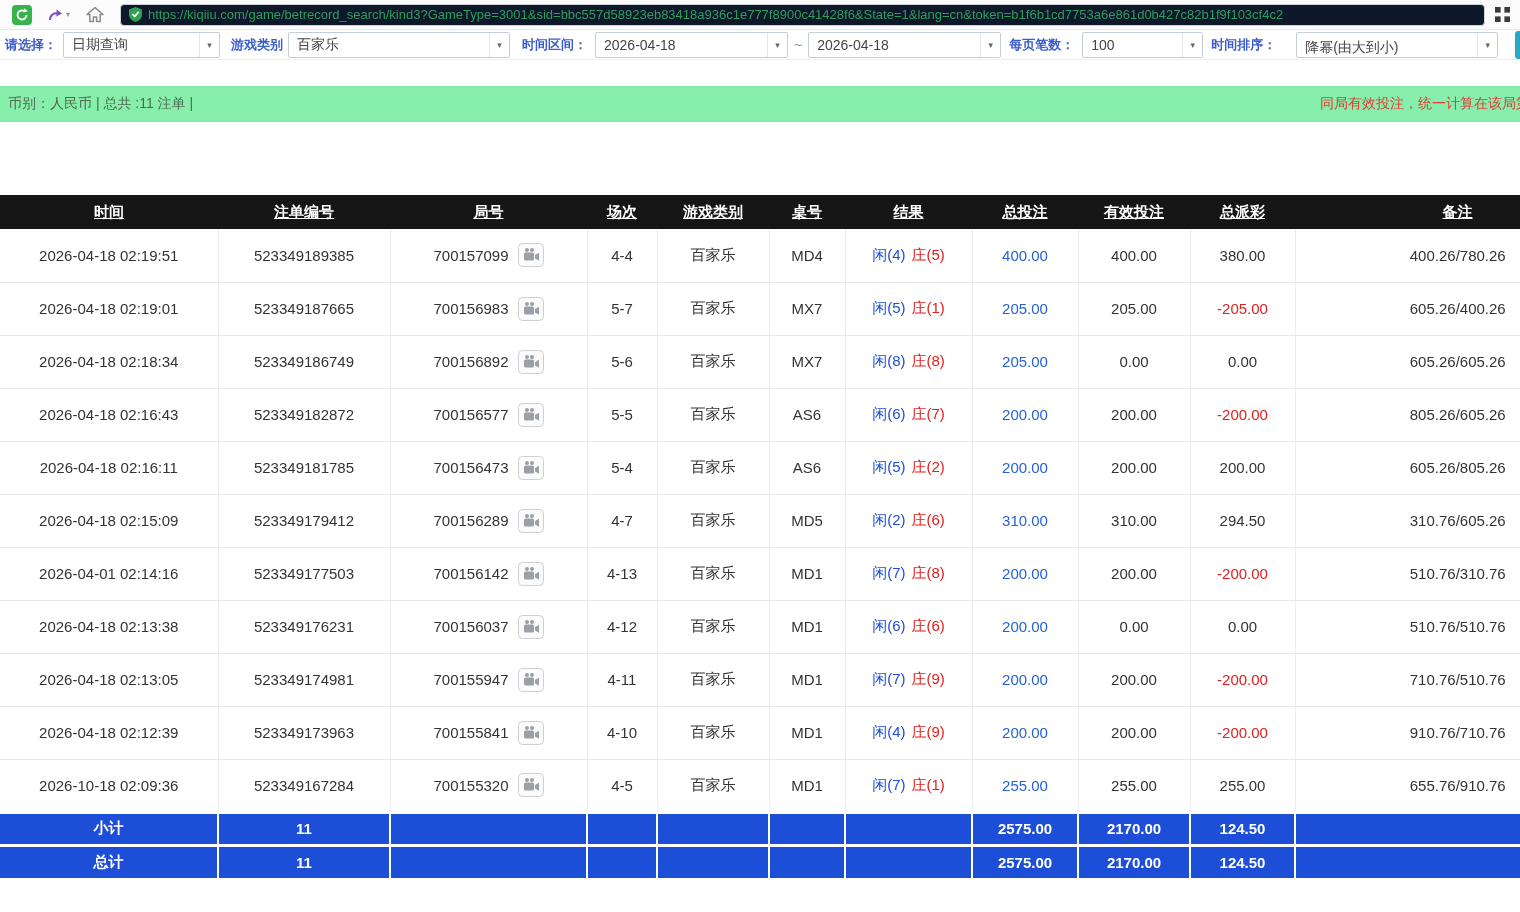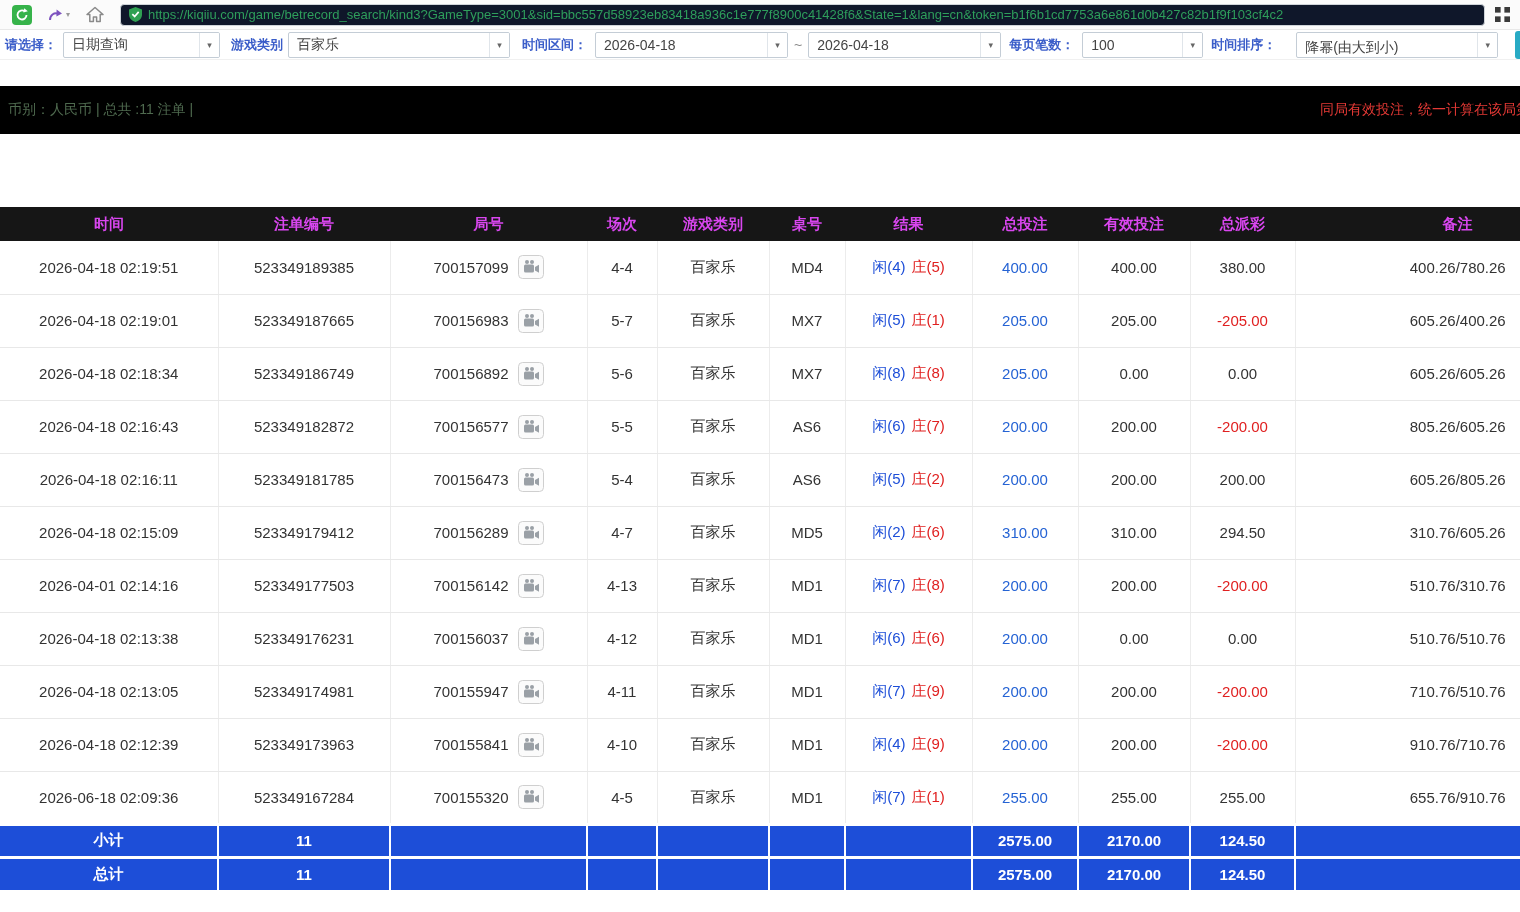--- a/index.html
+++ b/index.html
@@ -33,32 +33,32 @@
   .dd-text { padding: 0 8px; overflow: hidden; }
   .dd-arrow { width: 20px; align-self: stretch; display: inline-flex;
     align-items: center; justify-content: center; color: #666; font-size: 9px;
     border-left: 1px solid #e0e5ea; background: #fff; }
   .tilde { color: #888; font-size: 14px; margin: 0 0 0 6px; flex: none; }
   .search-btn { height: 28px; min-width: 58px; background: #28aac4; color: #fff;
     font-size: 14px; border-radius: 3px; display: inline-flex; align-items: center;
     justify-content: center; margin-left: 17px; flex: none; cursor: pointer; }
 
   
-  .summary-bar { margin-top: 26px; height: 48px; background: #000000;
+  .summary-bar { margin-top: 26px; height: 36px; background: #86efac;
     position: relative; display: flex; align-items: center; padding: 0 8px;
     overflow: hidden; }
   .summary-left { color: #4f6a4f; font-size: 14px; white-space: nowrap; }
   .summary-right { position: absolute; left: 1320px; color: #e53935;
     font-size: 14px; white-space: nowrap; }
 
   
   .table-wrap { margin-top: 73px; width: 1520px; overflow: hidden; }
   table { width: 1620px; border-collapse: collapse; table-layout: fixed; }
-  thead th { background: #161616; color: #d946ef; height: 34px; font-size: 15px;
-    font-weight: bold; text-align: center; }
+  thead th { background: #161616; color: #ffffff; height: 34px; font-size: 15px;
+    font-weight: bold; text-align: center; text-decoration: underline; }
   tbody td { height: 53px; border-bottom: 1px solid #e8e8e8;
     border-right: 1px solid #ececec; text-align: center; font-size: 15px;
     color: #333; background: #fff; }
   tbody td:last-child { border-right: none; }
   .round-wrap { display: flex; align-items: center; justify-content: center; gap: 9px; }
   .blue { color: #2563d4; }
   .result-player { color: #1d4ed8; margin-right: 6px; }
   .result-banker { color: #e02020; }
   .amount.neg { color: #e02020; margin-left: 9px; }
   tfoot td { height: 33px; background: #1d4ed8; color: #fff; font-weight: bold;
@@ -467,21 +467,21 @@
     <td>
       <span class="result-player">闲(4)</span><span class="result-banker">庄(9)</span>
     </td>
     <td class="blue">200.00</td>
     <td>200.00</td>
     <td class="amount neg">-200.00</td>
     <td>910.76/710.76</td>
   </tr>
 
   <tr>
-    <td>2026-06-18 02:09:36</td>
+    <td>2026-10-18 02:09:36</td>
     <td>523349167284</td>
     <td>
       <span class="round-wrap">
         <span>700155320</span>
         <span style="display:inline-flex;">
           <svg width="26" height="24" viewBox="0 0 26 24">
             <rect x="0.5" y="0.5" width="25" height="23" rx="4" fill="#fbfbfb" stroke="#cfcfcf"></rect>
             <circle cx="9" cy="7" r="2" fill="#9aa0a6"></circle>
             <circle cx="14" cy="7" r="2" fill="#9aa0a6"></circle>
             <rect x="6" y="9.5" width="10" height="8" rx="1.5" fill="#9aa0a6"></rect>

